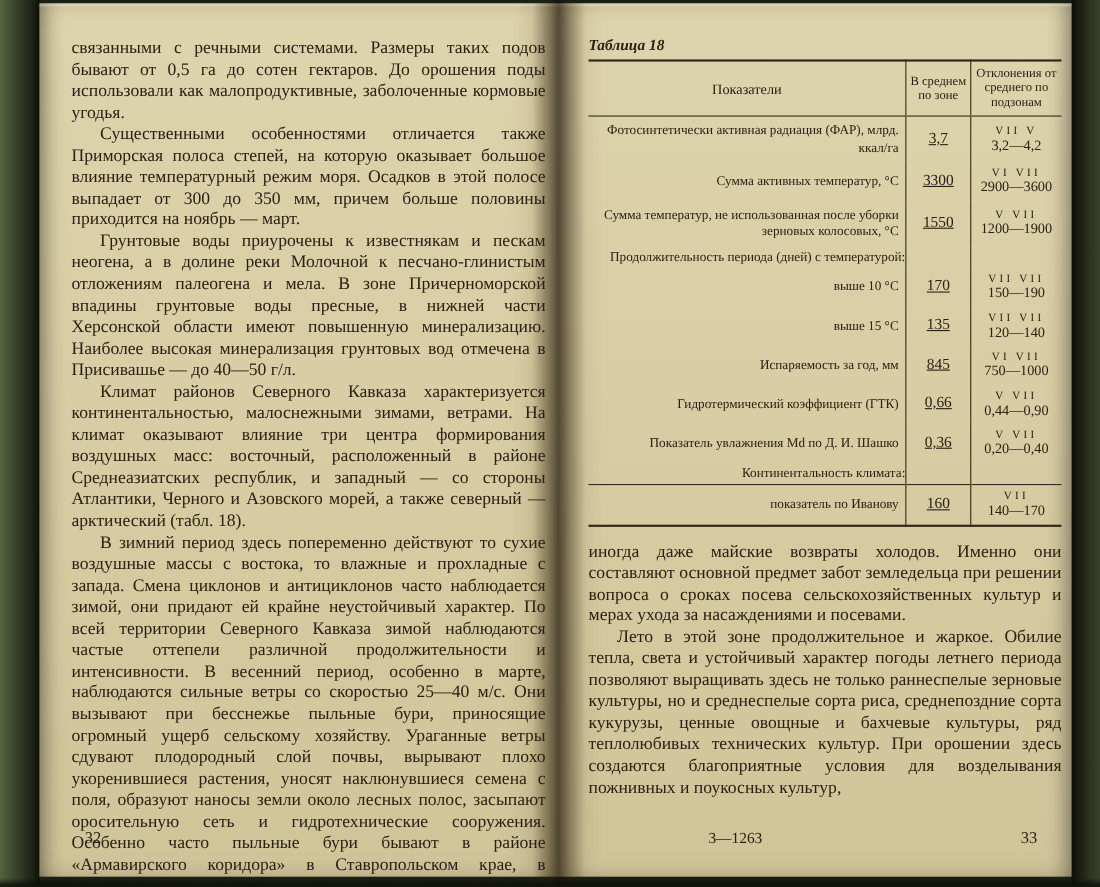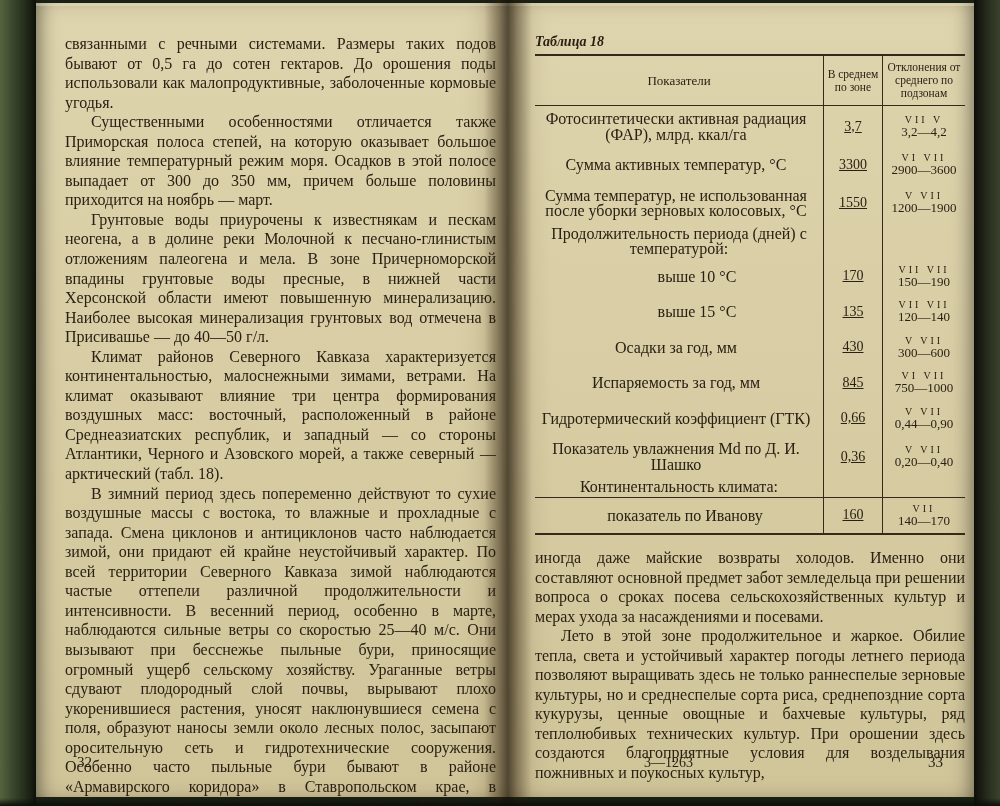--- a/index.html
+++ b/index.html
@@ -38,21 +38,21 @@
 
   table.climate{width:100%;border-collapse:collapse;
         border-top:2px solid #34291a;border-bottom:2px solid #34291a;}
   table.climate th{font-weight:normal;text-align:center;vertical-align:middle;
         border-bottom:1.5px solid #34291a;padding:5px 2px;}
   th.c1{font-size:13px;margin-top:28px;}
   th.c2{font-size:11.5px;line-height:13px;width:54px;}
   th.c3{font-size:11.5px;line-height:13px;width:78px;}
   .c2,.c3{border-left:1px solid #34291a;}
   td{vertical-align:middle;padding:5px 0;}
-  td.ind{font-size:16px;line-height:15.5px;text-align:center;padding-right:6px;}
+  td.ind{font-size:12px;line-height:15.5px;text-align:right;padding-right:6px;}
   td.mean{text-align:center;font-size:14px;text-decoration:underline;}
   td.dev{text-align:center;}
   .dev .sub{display:block;font-size:10px;line-height:11px;letter-spacing:3px;white-space:nowrap;}
   .dev .rng{display:block;font-size:13px;line-height:14.5px;white-space:nowrap;}
   tr.tight td{padding:2px 0;}
   tr.indent1 td.ind{padding-left:42px;}
   tr.indent2 td.ind{padding-left:18px;}
   tr.ital td.mean,tr.ital td.dev .rng{font-style:italic;}
   tr.rule-top td{border-top:1px solid #34291a;}
 
@@ -132,28 +132,20 @@
           </tr>
           <tr class="indent1">
             <td class="ind">выше 15 °С</td>
             <td class="mean c2">135</td>
             <td class="dev c3">
               <span class="sub">VII VII</span>
               <span class="rng">120—140</span>
             </td>
           </tr>
           <tr>
-            <td class="ind">Осадки за год, мм</td>
-            <td class="mean c2">430</td>
-            <td class="dev c3">
-              <span class="sub">V VII</span>
-              <span class="rng">300—600</span>
-            </td>
-          </tr>
-          <tr>
             <td class="ind">Испаряемость за год, мм</td>
             <td class="mean c2">845</td>
             <td class="dev c3">
               <span class="sub">VI VII</span>
               <span class="rng">750—1000</span>
             </td>
           </tr>
           <tr>
             <td class="ind">Гидротермический коэффициент (ГТК)</td>
             <td class="mean c2">0,66</td>

